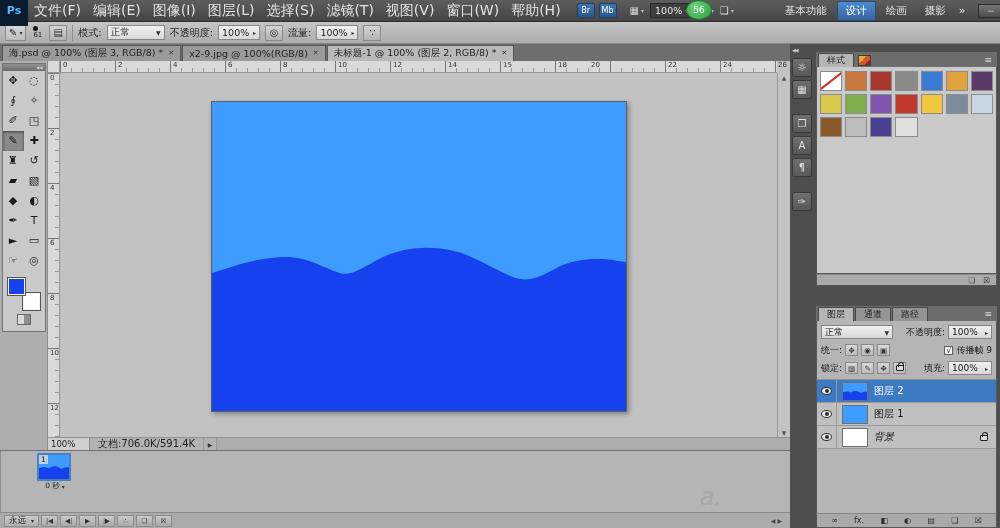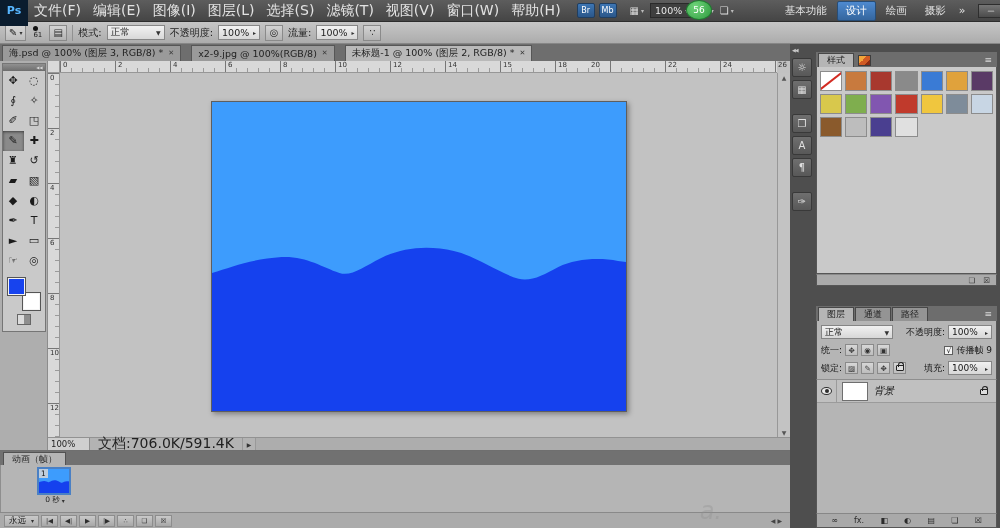--- a/index.html
+++ b/index.html
@@ -45,21 +45,21 @@
   .ob-icon{width:18px;height:16px;background:linear-gradient(#d3d3d3,#b3b3b3);border:1px solid #8a8a8a;
     display:flex;align-items:center;justify-content:center;font-size:10px;color:#2a2a2a}
   .ob-label{white-space:nowrap}
   .ob-select{background:linear-gradient(#f2f2f2,#d8d8d8);border:1px solid #878787;height:15px;min-width:58px;
     display:flex;align-items:center;justify-content:space-between;gap:6px;padding:0 3px;font-size:9.5px}
   .ob-value{background:linear-gradient(#f2f2f2,#d8d8d8);border:1px solid #878787;height:15px;width:42px;
     display:flex;align-items:center;justify-content:space-between;padding:0 3px;font-size:9.5px}
   .mini-caret{font-size:6px;color:#333}
 
   
-  .tabs-row{height:17px;background:#6e6e6e;display:flex;align-items:flex-end;padding-left:2px;gap:10px}
+  .tabs-row{height:17px;background:#6e6e6e;display:flex;align-items:flex-end;padding-left:2px;gap:1px}
   .doc-tab{height:16px;display:flex;align-items:center;gap:5px;padding:0 6px;background:#9a9a9a;
     border:1px solid #565656;border-bottom:none;font-size:9.5px;color:#222;white-space:nowrap}
   .doc-tab.active{background:#b9b9b9}
   .tab-close{font-size:7px;color:#3c3c3c}
 
   
   .app-body{display:flex;height:484px}
   .left-col{width:790px;display:flex;flex-direction:column}
   .work-row{display:flex;height:390px}
 
@@ -94,21 +94,21 @@
     background-size:100% 100%,4px 100%;background-position:0 0,100% 0;background-repeat:no-repeat,no-repeat}
   .v-label{position:absolute;left:2px;font-size:7px;color:#333;line-height:1}
   .doc-image{position:absolute;left:163px;top:40px;width:416px;height:311px;border:1px solid #5e5e5e;
     box-shadow:2px 2px 5px rgba(0,0,0,.35);background:var(--sky,#3d9cfd)}
   .v-scroll{position:absolute;right:0;top:12px;width:13px;bottom:13px;background:#c3c3c3;border-left:1px solid #989898;
     display:flex;flex-direction:column;justify-content:space-between;align-items:center;padding:1px 0;font-size:6px;color:#555}
   .status-row{position:absolute;left:0;right:0;bottom:0;height:13px;background:#b3b3b3;border-top:1px solid #929292;
     display:flex;align-items:center;font-size:9px;color:#1f1f1f;z-index:5}
   .zoom-box{width:42px;height:100%;background:#cfcfcf;border-right:1px solid #8d8d8d;display:flex;align-items:center;
     justify-content:space-between;padding:0 3px;font-size:8.5px}
-  .doc-info{padding:4px 8px;white-space:nowrap;font-size:14px}
+  .doc-info{padding:4px 8px;white-space:nowrap;font-size:10px}
   .status-expand{width:14px;height:100%;display:flex;align-items:center;justify-content:center;font-size:6px;
     border-left:1px solid #999;border-right:1px solid #999;color:#333}
   .status-track{flex:1;height:100%;background:#adadad}
 
   
   .anim-panel{height:78px;background:#b5b5b5;border-top:1px solid #6f6f6f;display:flex;flex-direction:column;position:relative}
   .anim-header{height:14px;background:#717171;display:flex;align-items:flex-end;padding-left:3px}
   .anim-tab{height:13px;background:#b5b5b5;border:1px solid #525252;border-bottom:none;padding:0 8px;
     font-size:9px;display:flex;align-items:center;color:#1e1e1e}
   .anim-content{flex:1;position:relative;border-left:1px solid #8e8e8e}
@@ -360,23 +360,20 @@
             <span>100%</span>
           </span>
           <span class="doc-info">文档:706.0K/591.4K</span>
           <span class="status-expand">▶</span>
           <span class="status-track"></span>
         </div>
       </div>
     </div>
 
     <div class="anim-panel">
-      <div class="anim-header">
-        <span class="anim-tab">动画（帧）</span>
-      </div>
       <div class="anim-content">
         <div class="anim-frame">
           <span class="frame-thumb">
             <span class="frame-num">1</span>
             <svg viewBox="0 0 416 311" preserveAspectRatio="none">
                 <use href="#scene-sym"></use>
               </svg>
           </span>
           <span class="frame-delay">
             <span>0 秒</span>
@@ -495,20 +492,38 @@
             <span class="spacer"></span>
             <span>填充:</span>
             <span class="val-box">
               <span>100%</span>
               <span class="mini-caret">▸</span>
             </span>
           </div>
         </div>
 
         <div class="layers-list">
+          <div class="layer-row selected">
+            <span class="eye-cell">
+                <span class="eye"></span>
+              </span>
+            <span class="layer-thumb">
+              <svg viewBox="0 0 416 311" preserveAspectRatio="none">
+                  <use href="#scene-sym"></use>
+                </svg>
+            </span>
+            <span class="layer-name">图层 2</span>
+          </div>
+          <div class="layer-row">
+            <span class="eye-cell">
+                <span class="eye"></span>
+              </span>
+            <span class="layer-thumb thumb-sky"></span>
+            <span class="layer-name">图层 1</span>
+          </div>
           <div class="layer-row">
             <span class="eye-cell">
                 <span class="eye"></span>
               </span>
             <span class="layer-thumb"></span>
             <span class="layer-name italic">背景</span>
             <span class="layer-lock"><span class="lock-shape"></span></span>
           </div>
         </div>
 

